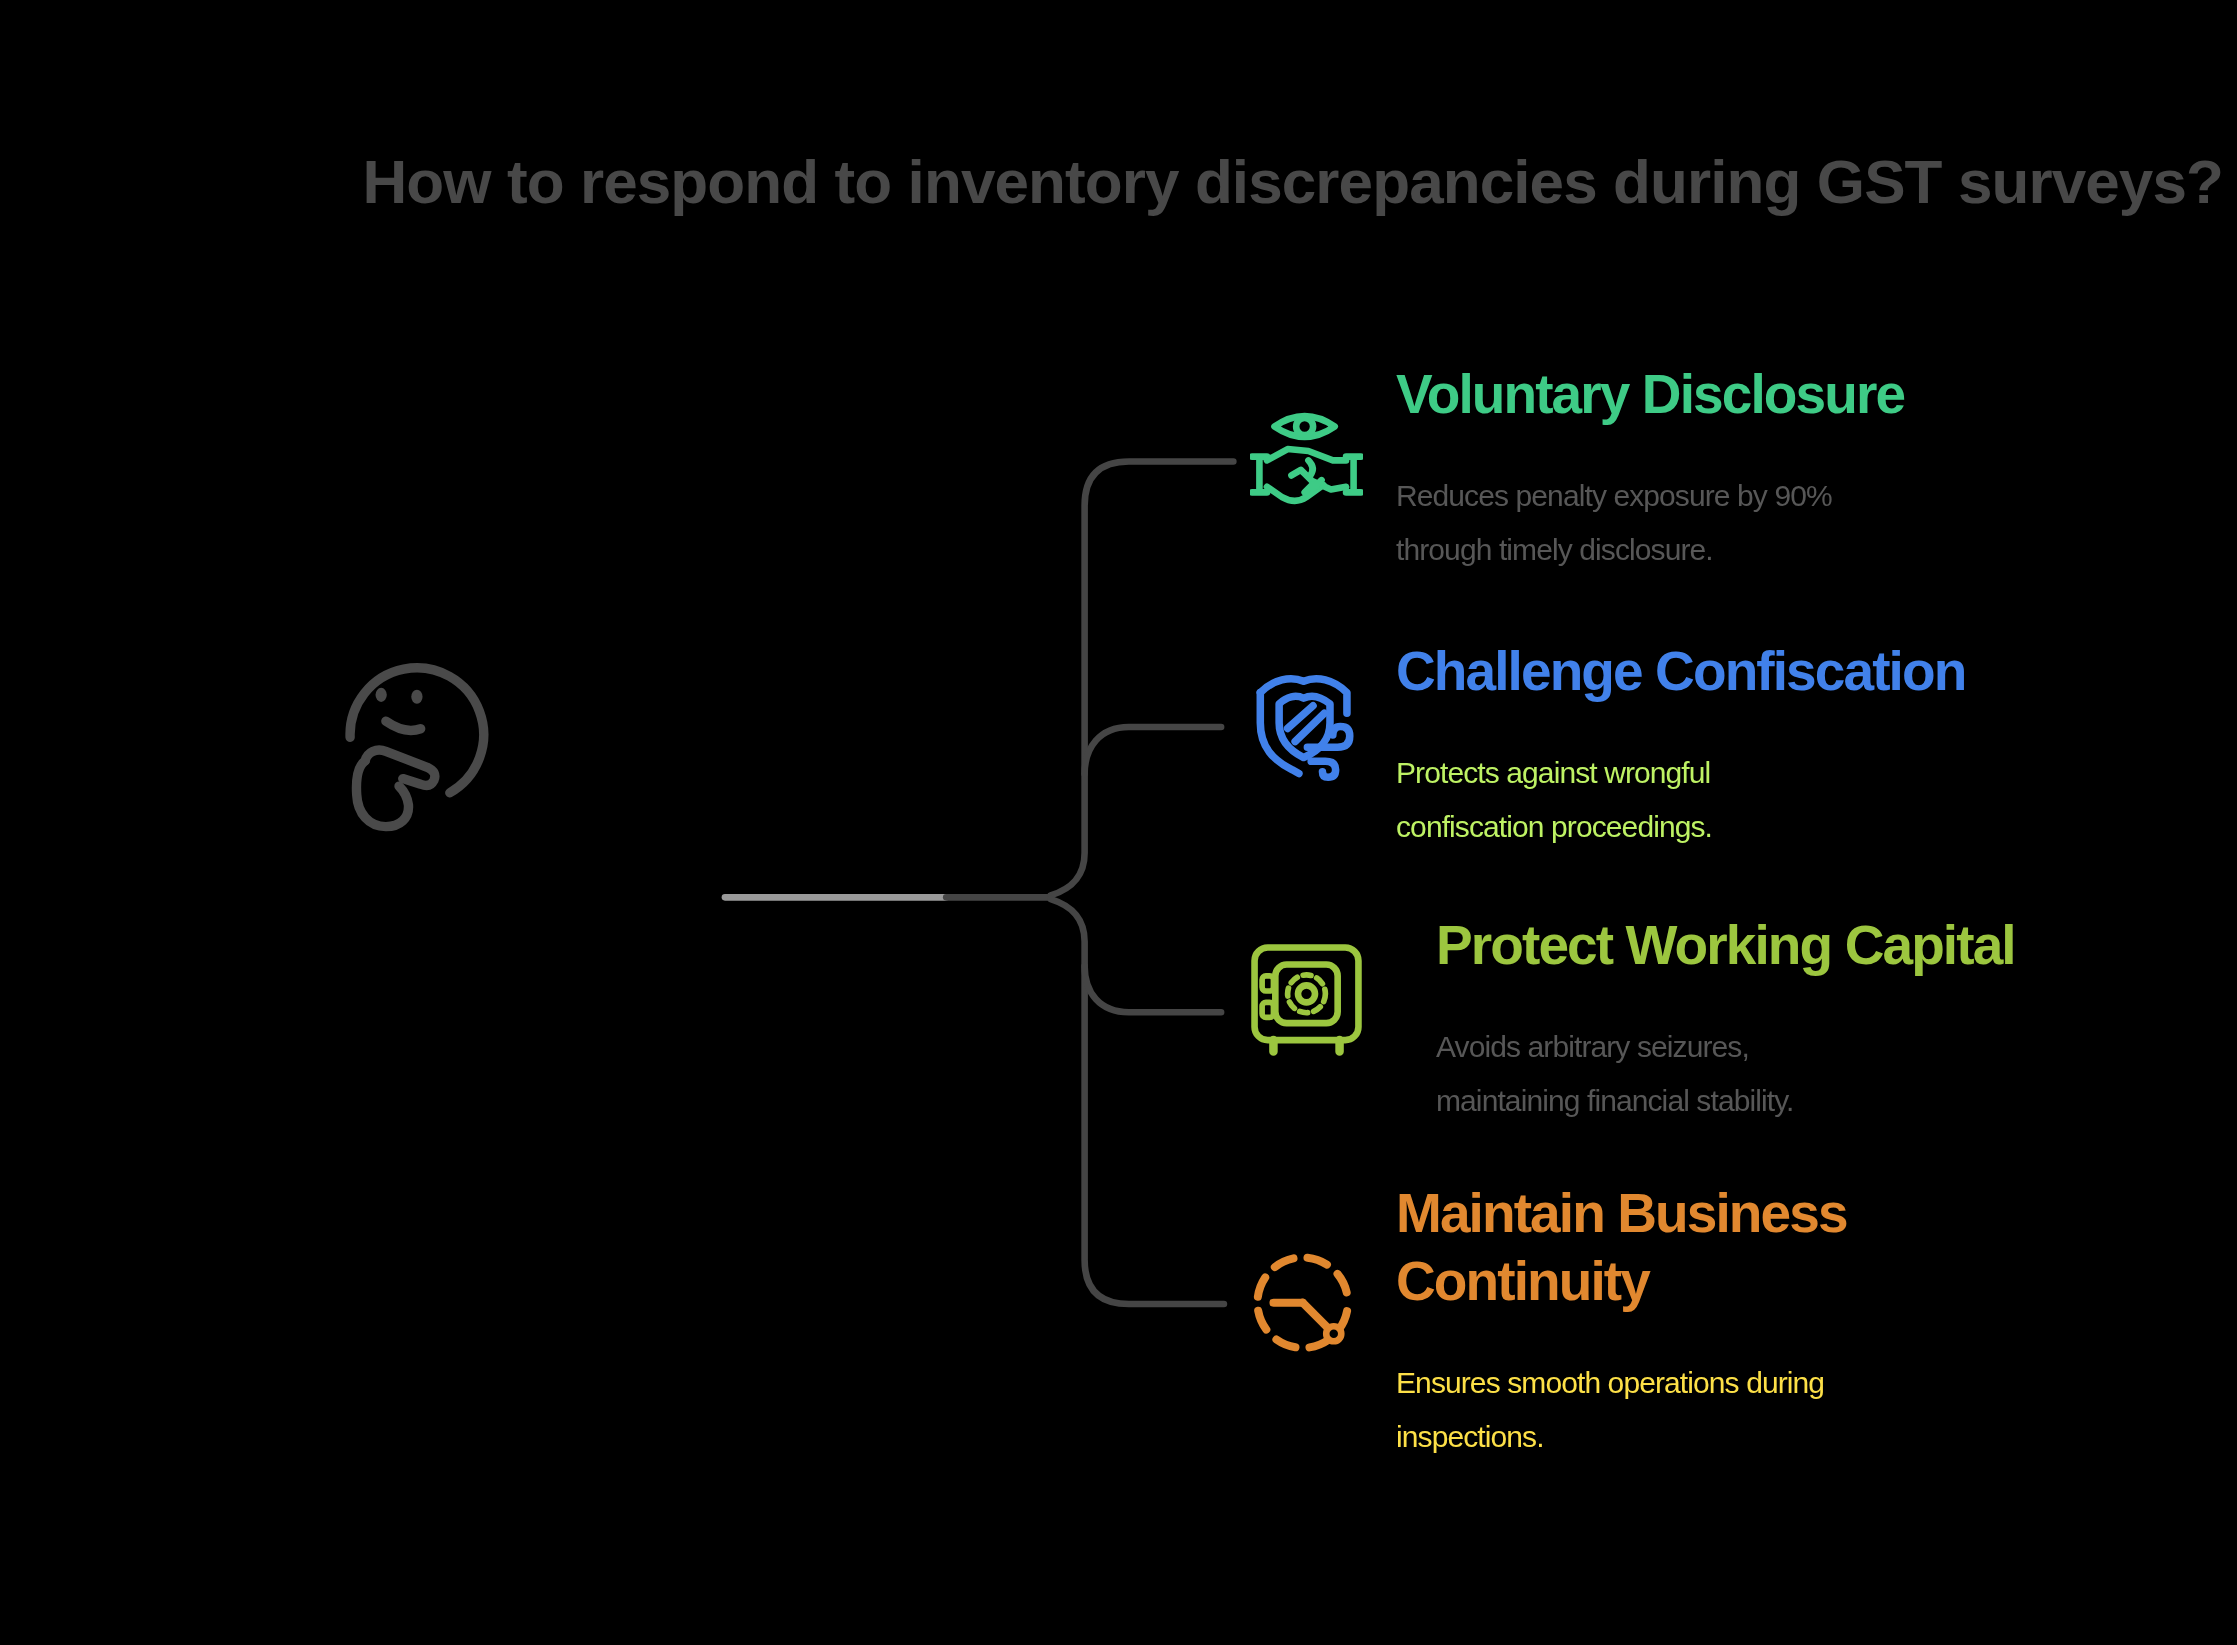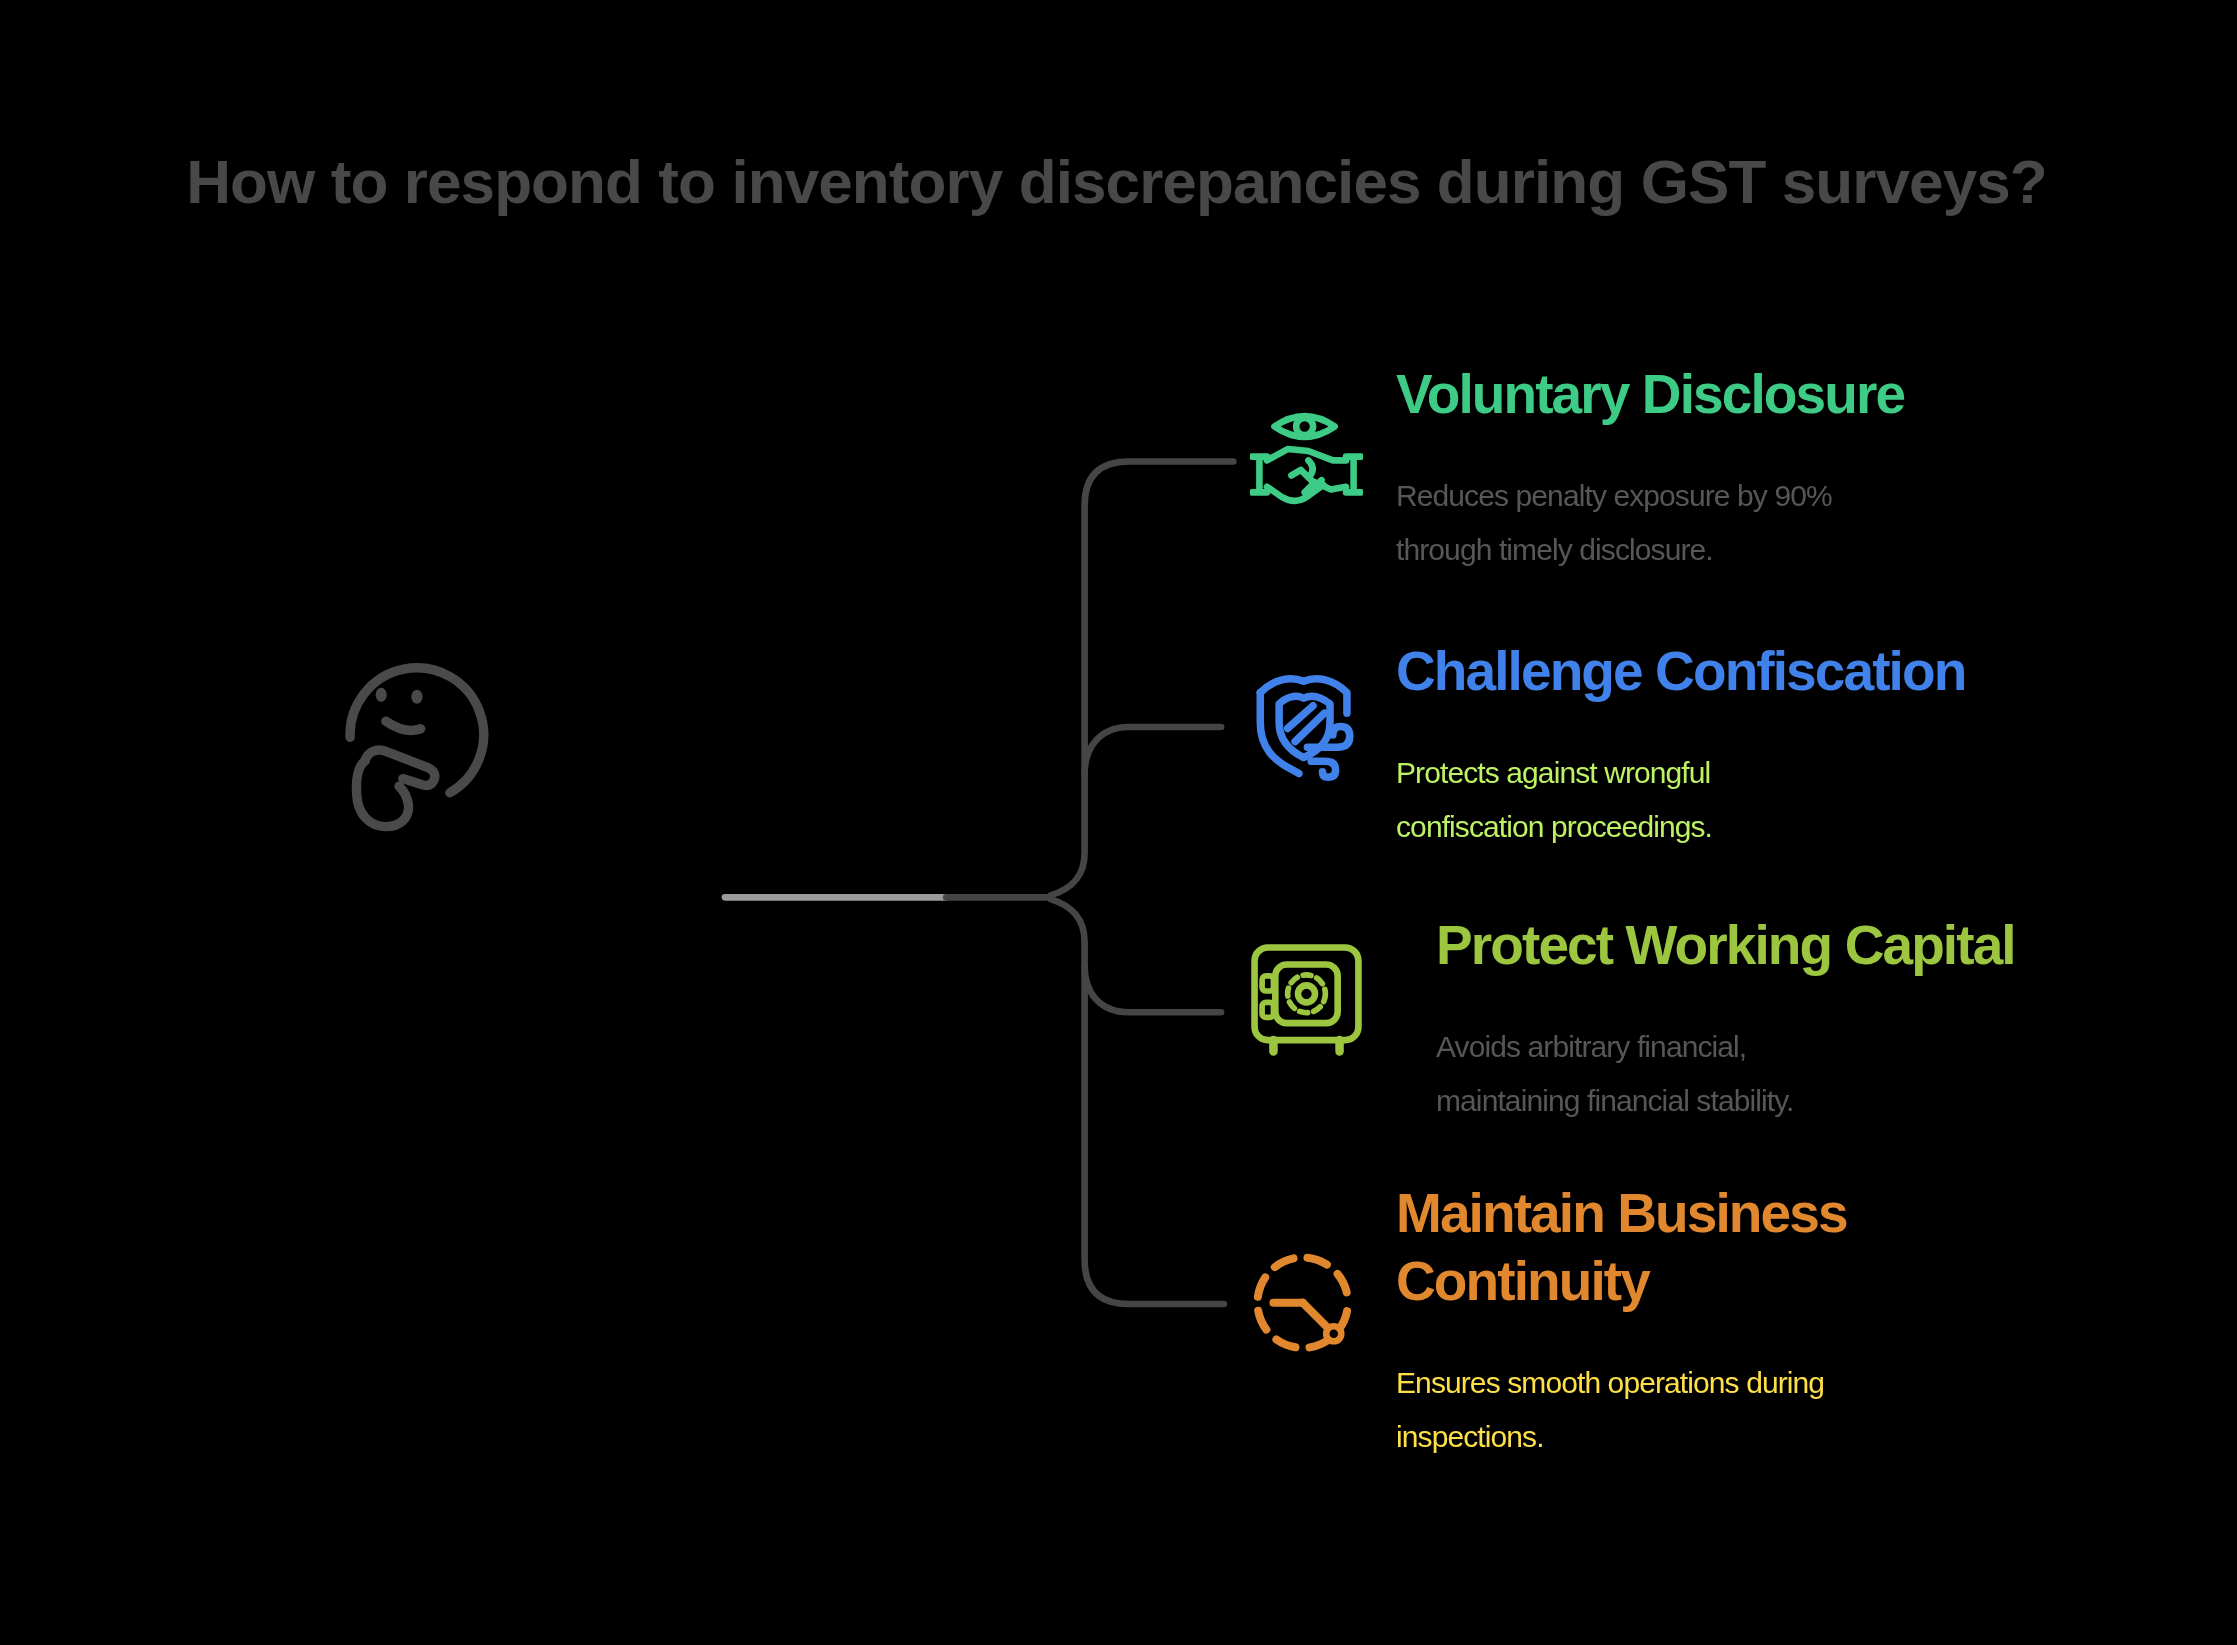--- a/index.html
+++ b/index.html
@@ -4,22 +4,22 @@
 <style>
   html,body{margin:0;padding:0;background:#000;}
   .canvas{
     position:relative;
     width:2237px;height:1645px;
     background:#000000;
     overflow:hidden;
     font-family:"Liberation Sans","DejaVu Sans",sans-serif;
   }
   .main-title{
-    position:absolute;top:146px;left:0;right:4px;
-    text-align:center;
+    position:absolute;top:146px;left:0;right:14px;
+    text-align:right;
     font-size:62px;font-weight:bold;letter-spacing:-0.9px;
     white-space:nowrap;
   }
   .thinker-svg{position:absolute;left:320px;top:640px;width:207px;height:217px;}
   .connector-svg{position:absolute;left:0;top:0;width:2237px;height:1645px;}
   .branch-icon{position:absolute;}
   .icon-1{left:1250px;top:402px;width:113px;height:113px;}
   .icon-2{left:1249px;top:670px;width:113px;height:113px;}
   .icon-3{left:1247px;top:940px;width:119px;height:119px;}
   .icon-4{left:1249px;top:1249px;width:113px;height:113px;}
@@ -125,21 +125,21 @@
     <div class="item-title" style="color: rgb(65, 129, 234);">Challenge Confiscation</div>
     <div class="item-desc" style="color: #bef264;">
       <div class="desc-line">Protects against wrongful</div>
       <div class="desc-line">confiscation proceedings.</div>
     </div>
   </div>
 
   <div class="item item-3">
     <div class="item-title" style="color: rgb(156, 198, 63);">Protect Working Capital</div>
     <div class="item-desc" style="color: rgb(87, 87, 87);">
-      <div class="desc-line">Avoids arbitrary financial,</div>
+      <div class="desc-line">Avoids arbitrary seizures,</div>
       <div class="desc-line">maintaining financial stability.</div>
     </div>
   </div>
 
   <div class="item item-4">
     <div class="item-title" style="color: rgb(225, 136, 47);">Maintain Business</div>
     <div class="item-title" style="color: rgb(225, 136, 47);">Continuity</div>
     <div class="item-desc" style="color: #fde047;">
       <div class="desc-line">Ensures smooth operations during</div>
       <div class="desc-line">inspections.</div>

